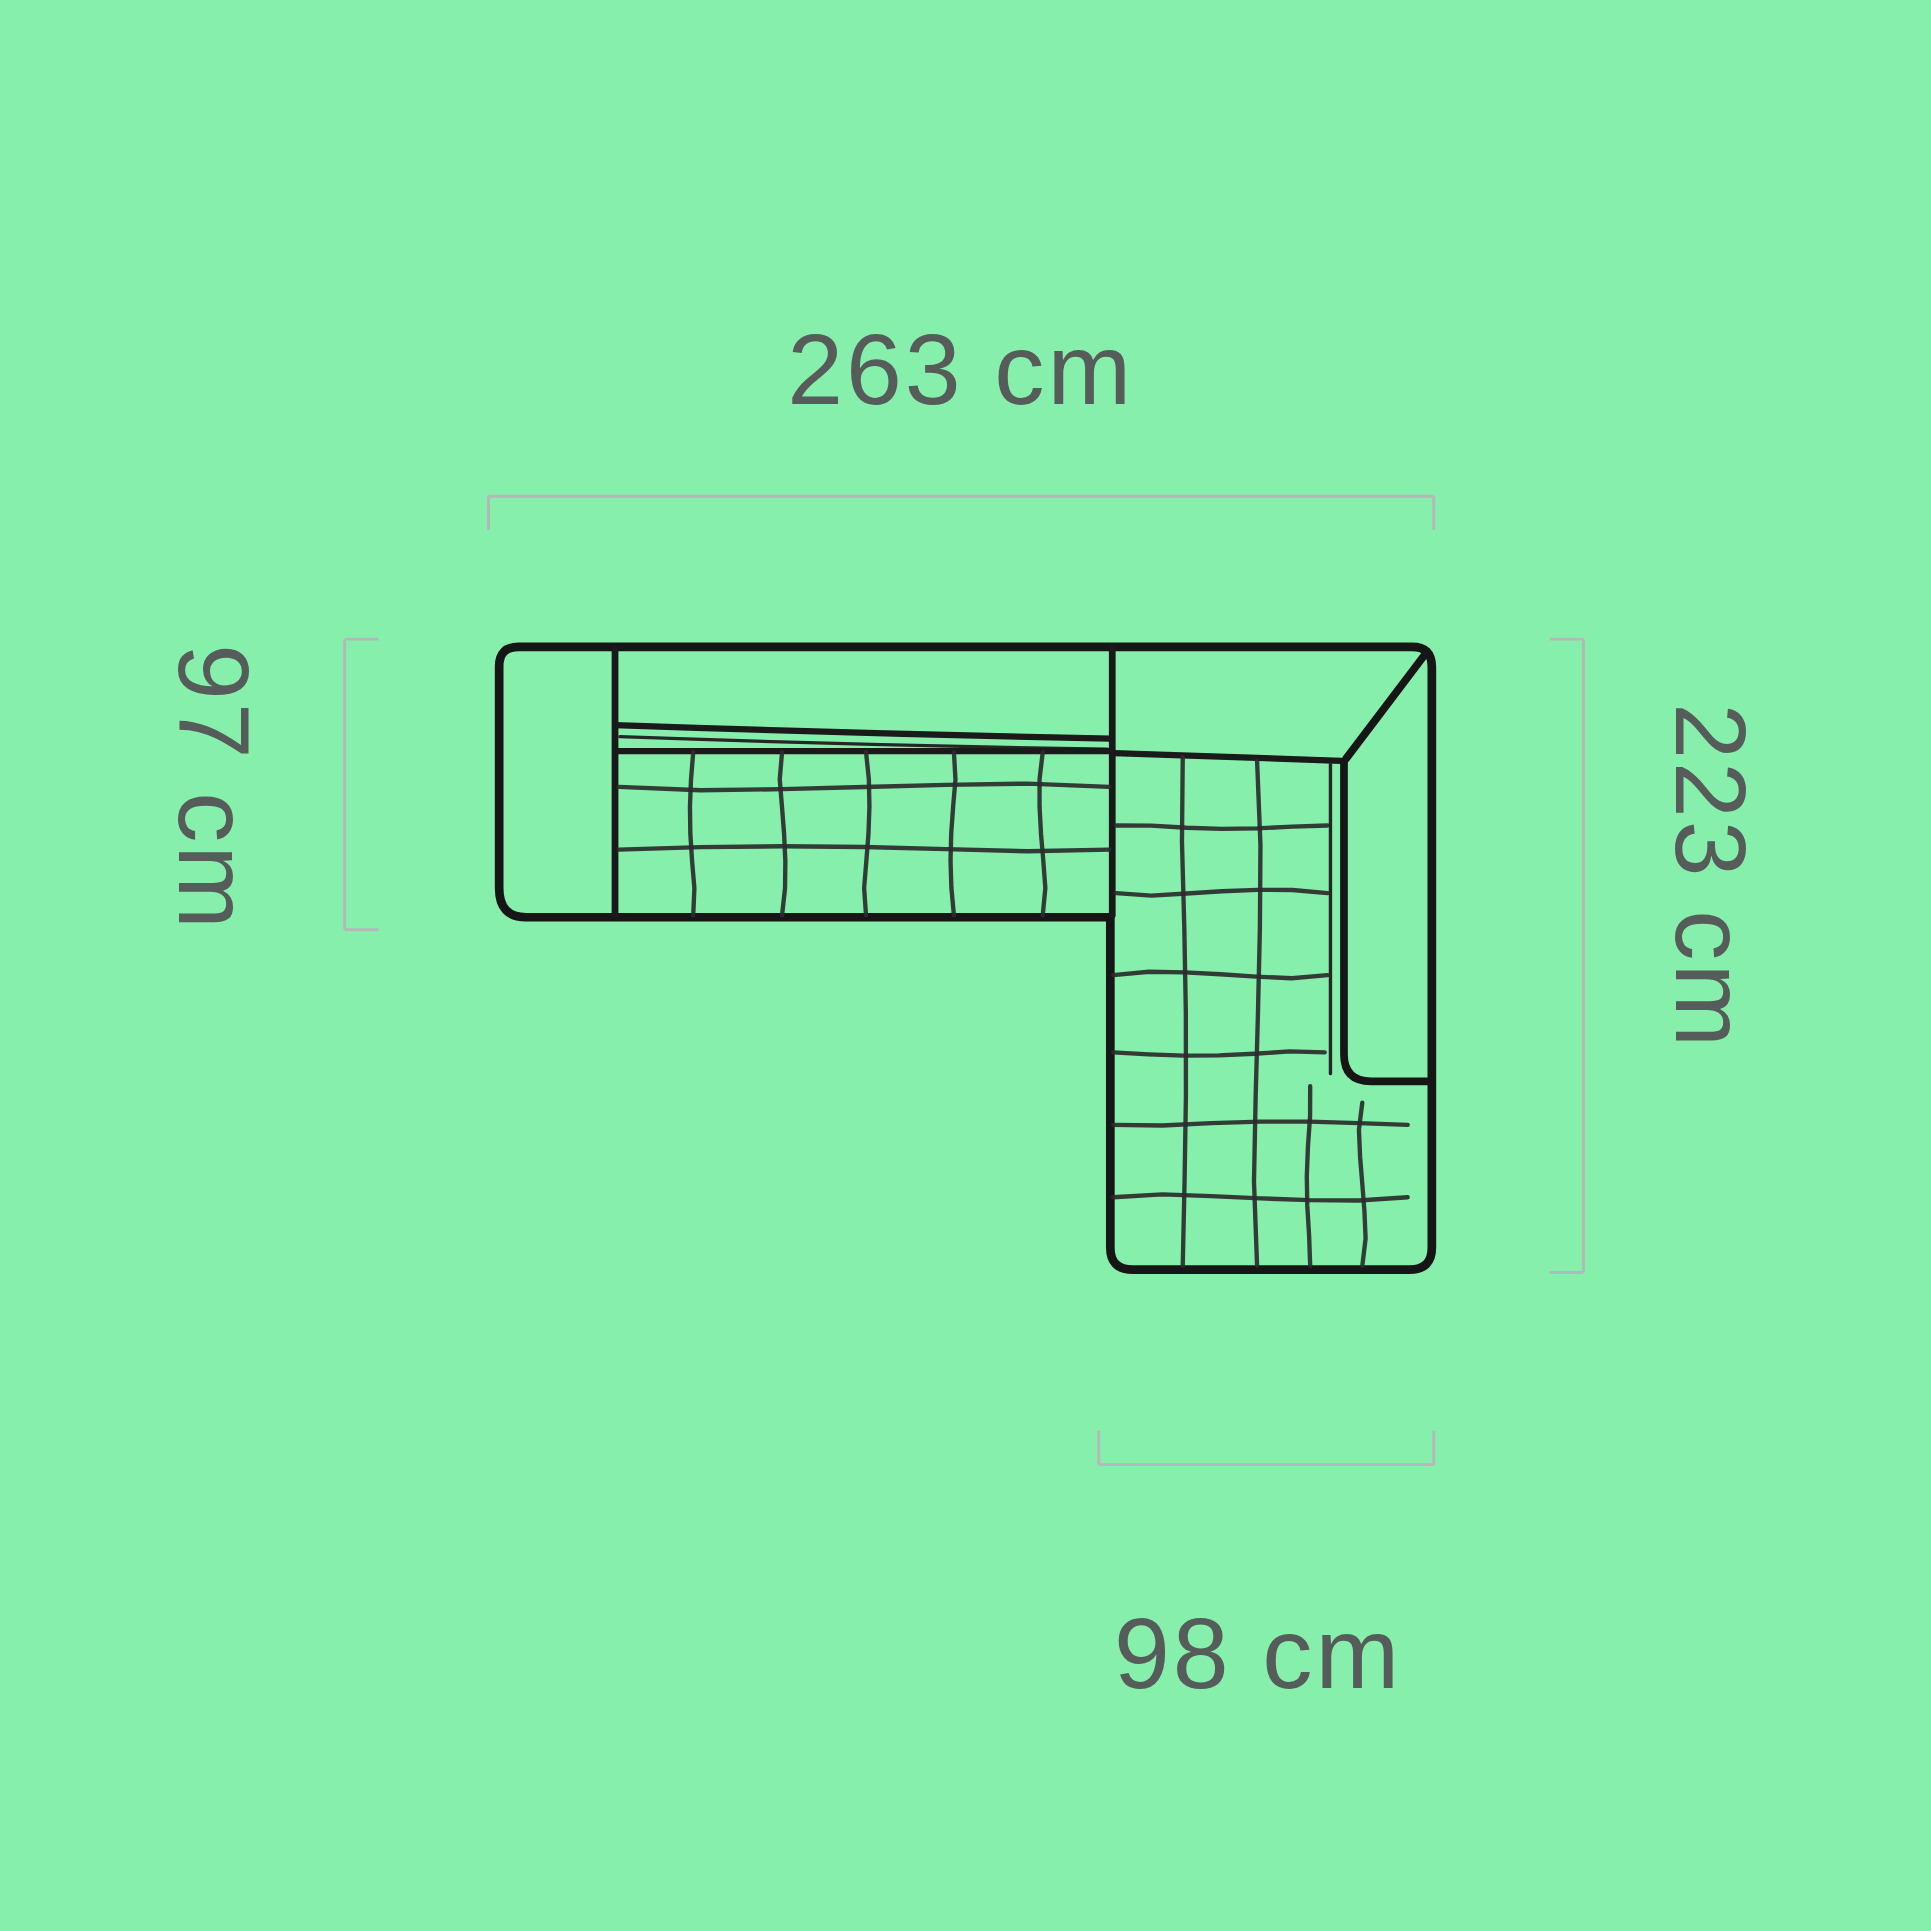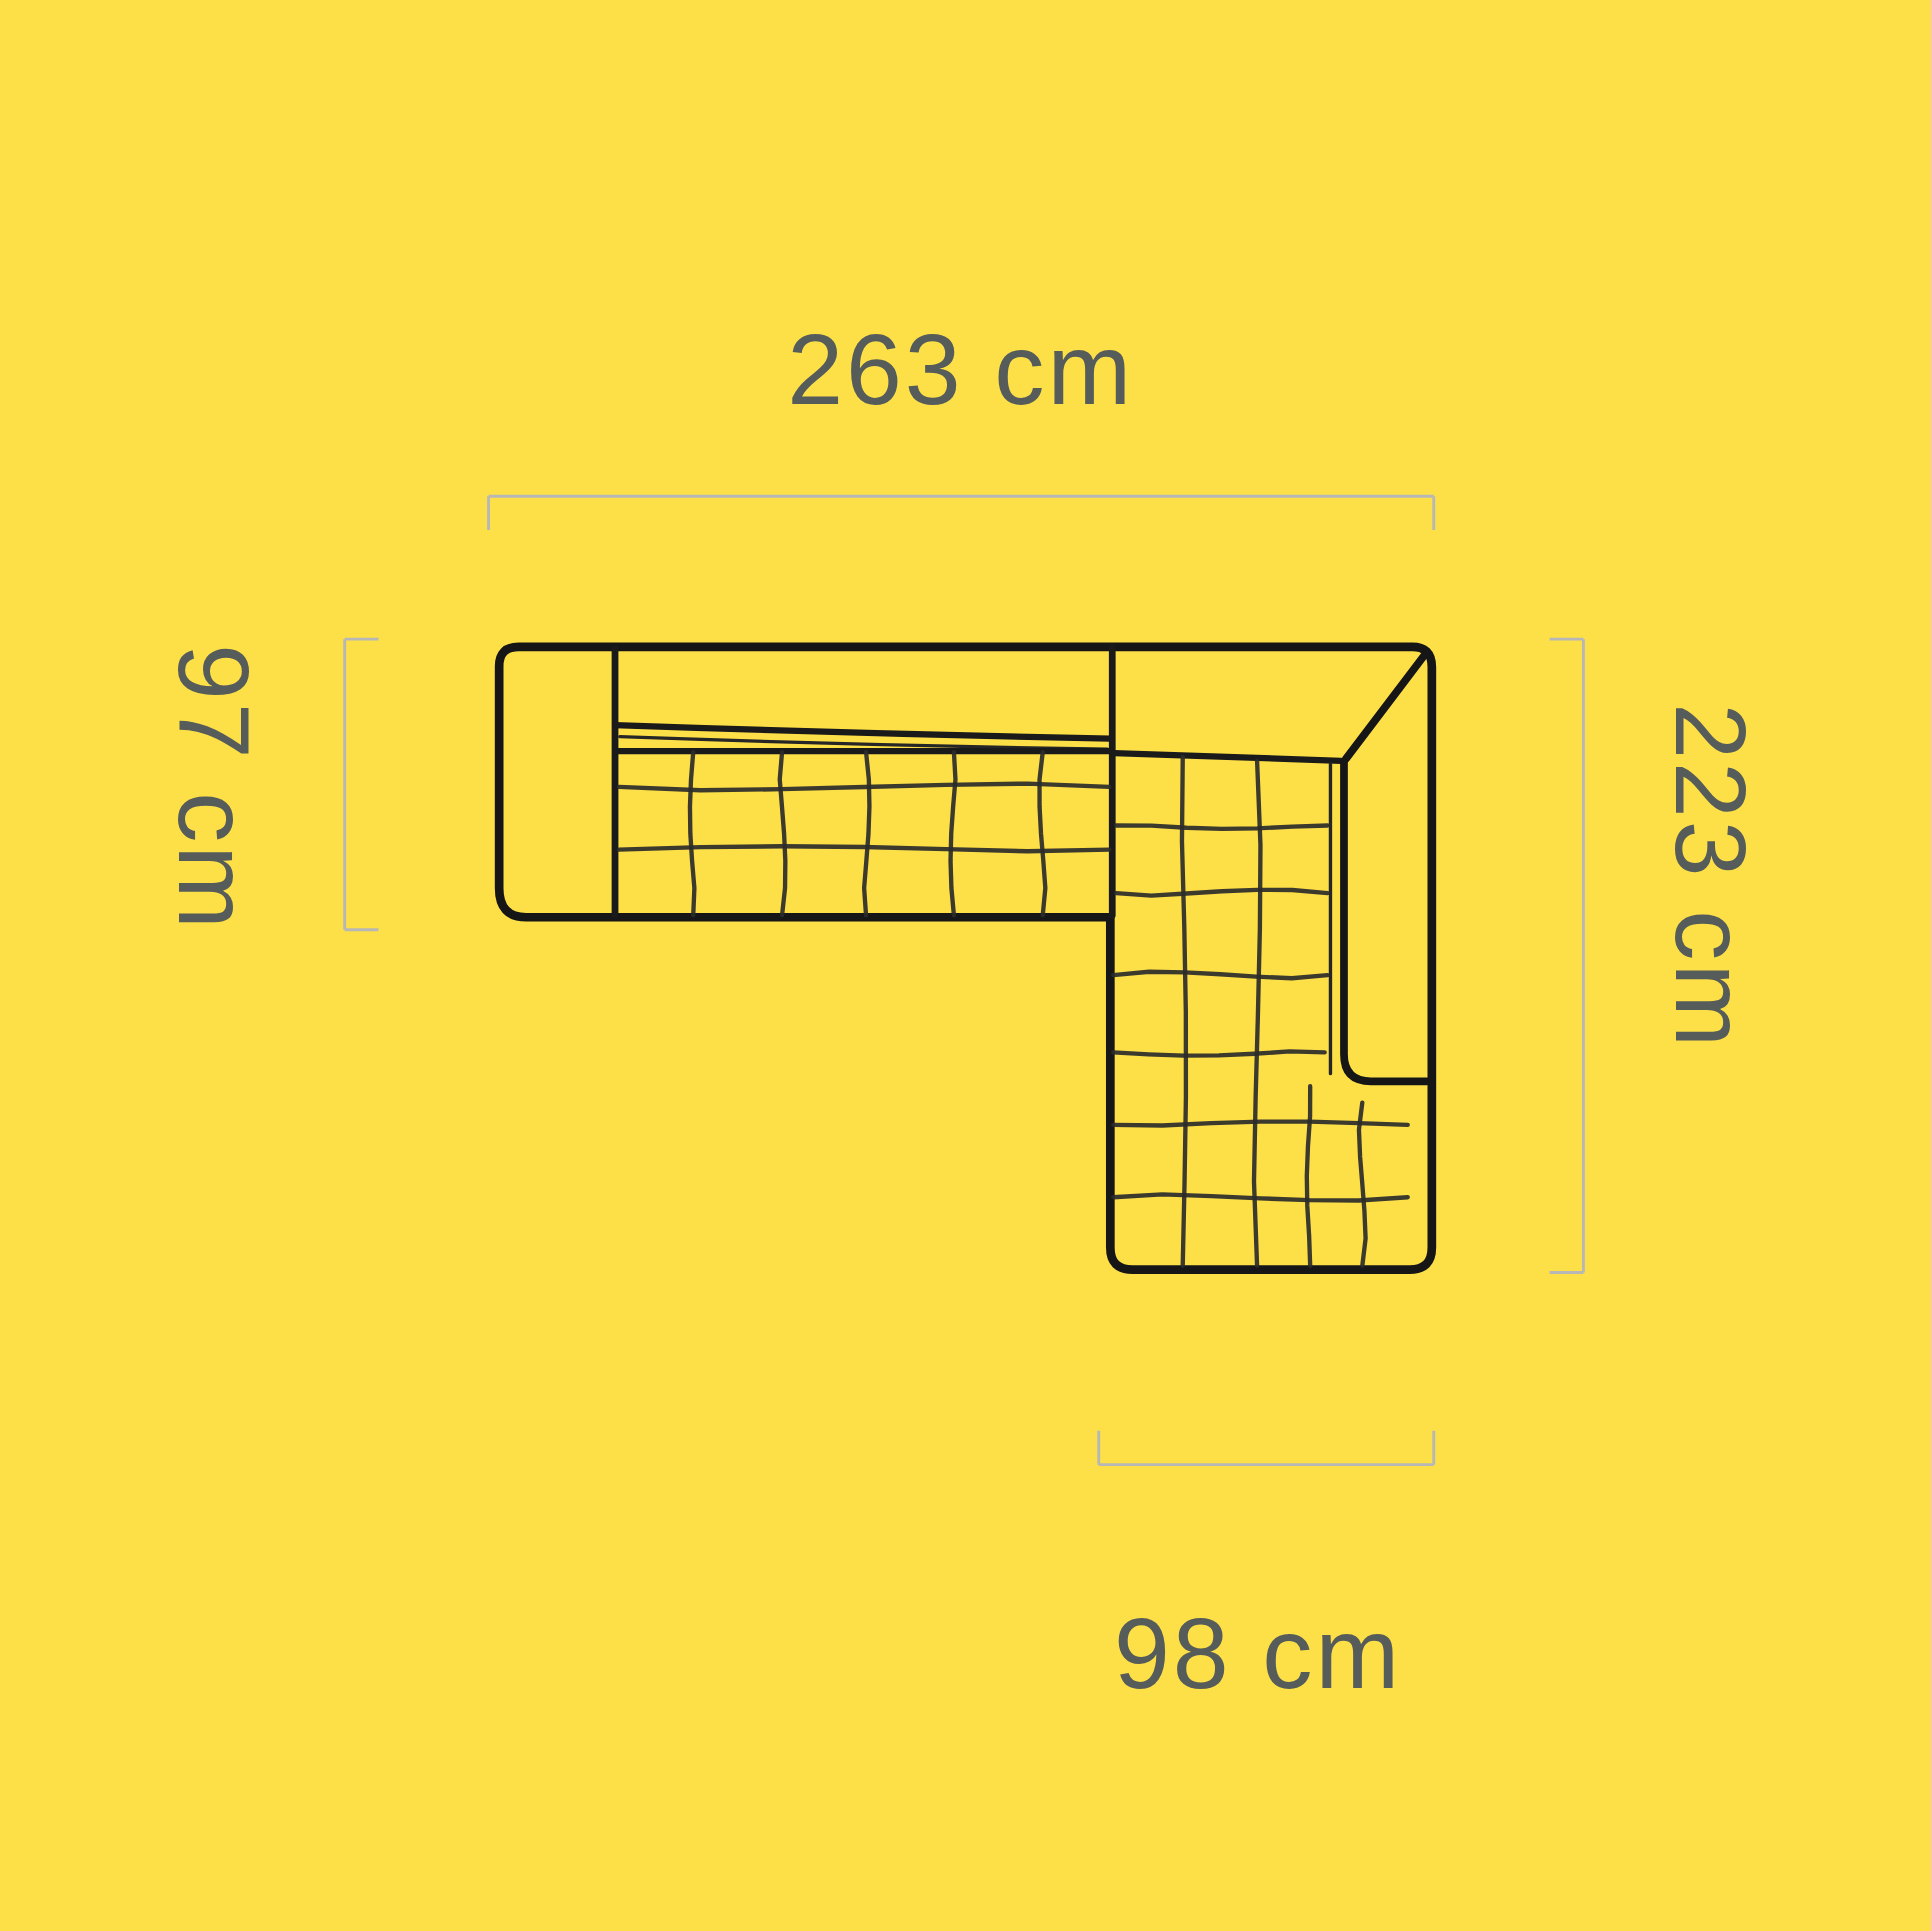--- a/index.html
+++ b/index.html
@@ -1,16 +1,16 @@
 <!DOCTYPE html>
 <html><head>
 <meta charset="utf-8">
 <style>
   html,body{margin:0;padding:0;background:#ffffff;}
-  #canvas{position:relative;width:1931px;height:1931px;background:#fde047;overflow:hidden;
+  #canvas{position:relative;width:1931px;height:1931px;background:#86efac;overflow:hidden;
           font-family:"Liberation Sans", sans-serif;}
   #drawing{position:absolute;left:0;top:0;width:1931px;height:1931px;}
   
   .outline{fill:none;stroke:#161616;stroke-width:9;stroke-linejoin:round;stroke-linecap:round;}
   .seam{fill:none;stroke:#1a1a1a;stroke-width:7;stroke-linecap:round;}
   .edge6{fill:none;stroke:#1a1a1a;stroke-width:6.5;stroke-linecap:round;}
   .edge8{fill:none;stroke:#161616;stroke-width:8;stroke-linejoin:round;stroke-linecap:round;}
   .thinline{fill:none;stroke:#262626;stroke-width:3.5;stroke-linecap:round;}
   #quilt path{fill:none;stroke:#2b2b2b;stroke-width:4.5;stroke-linecap:round;stroke-linejoin:round;opacity:.92;}
   

